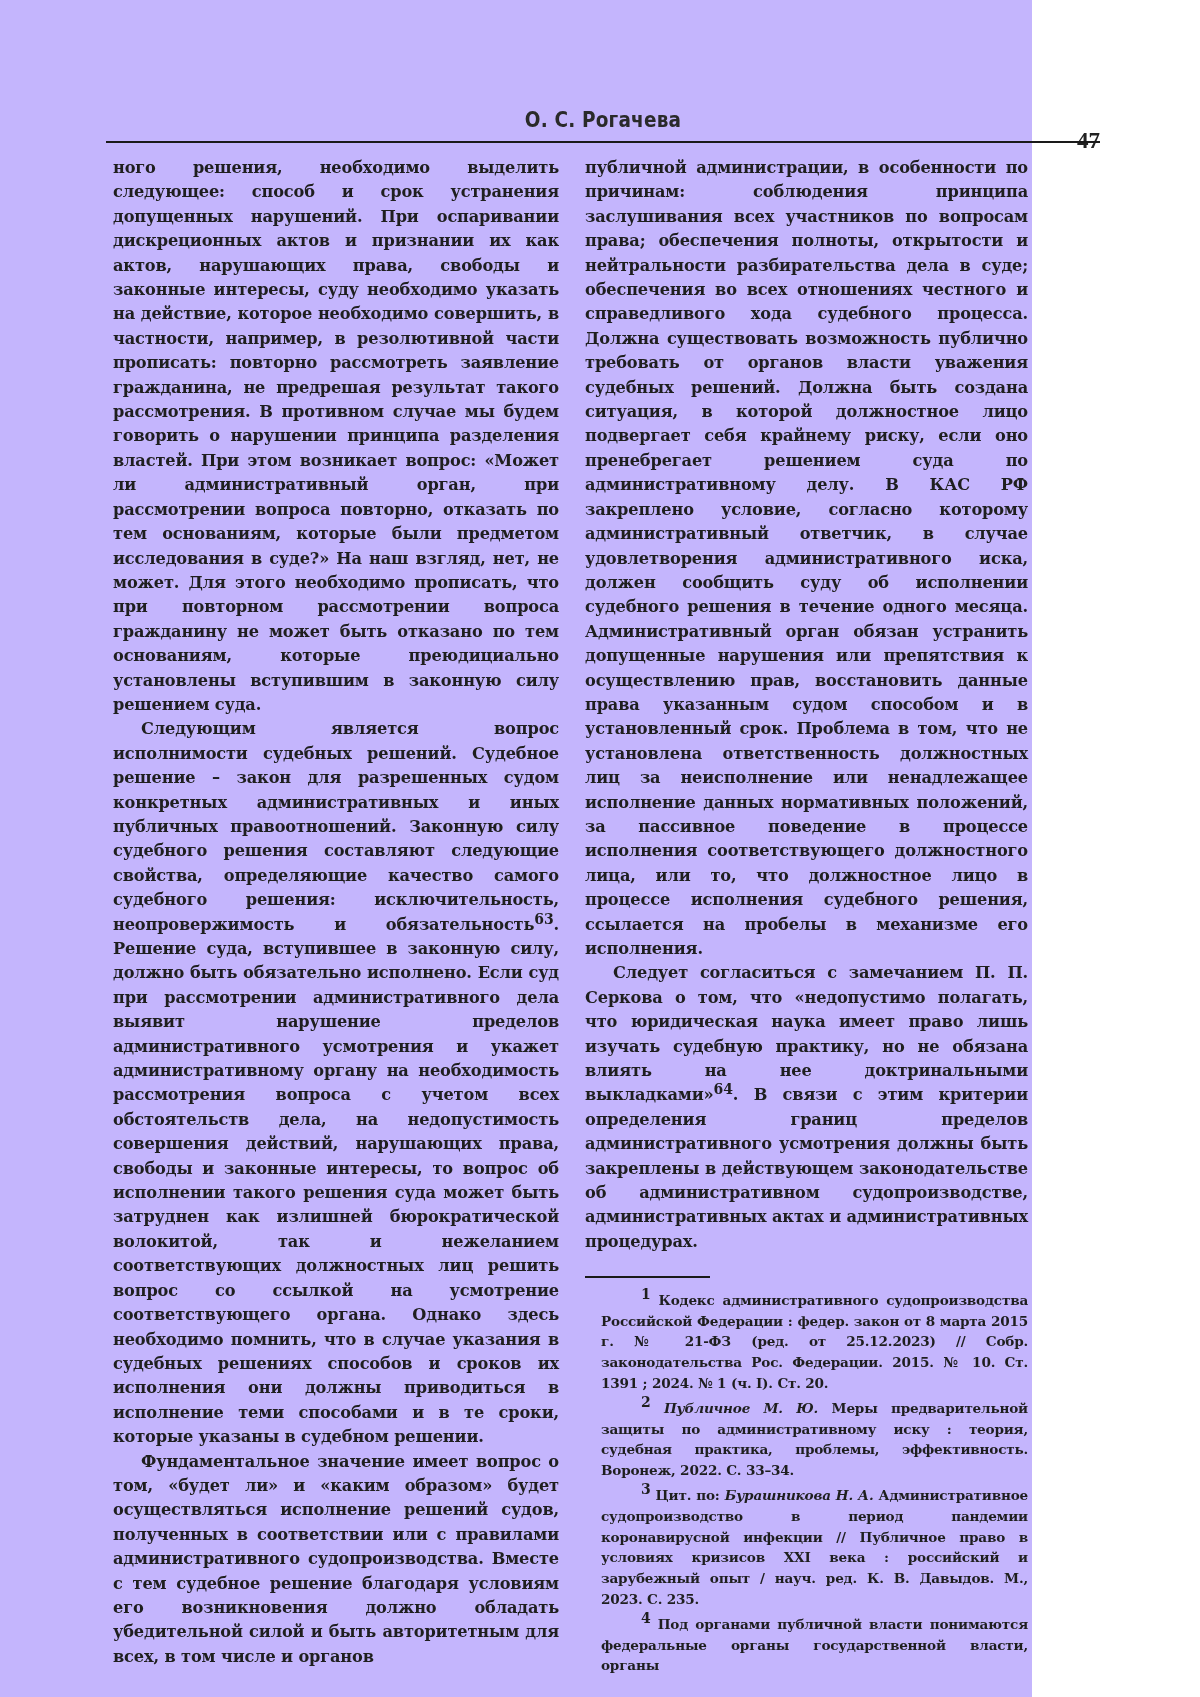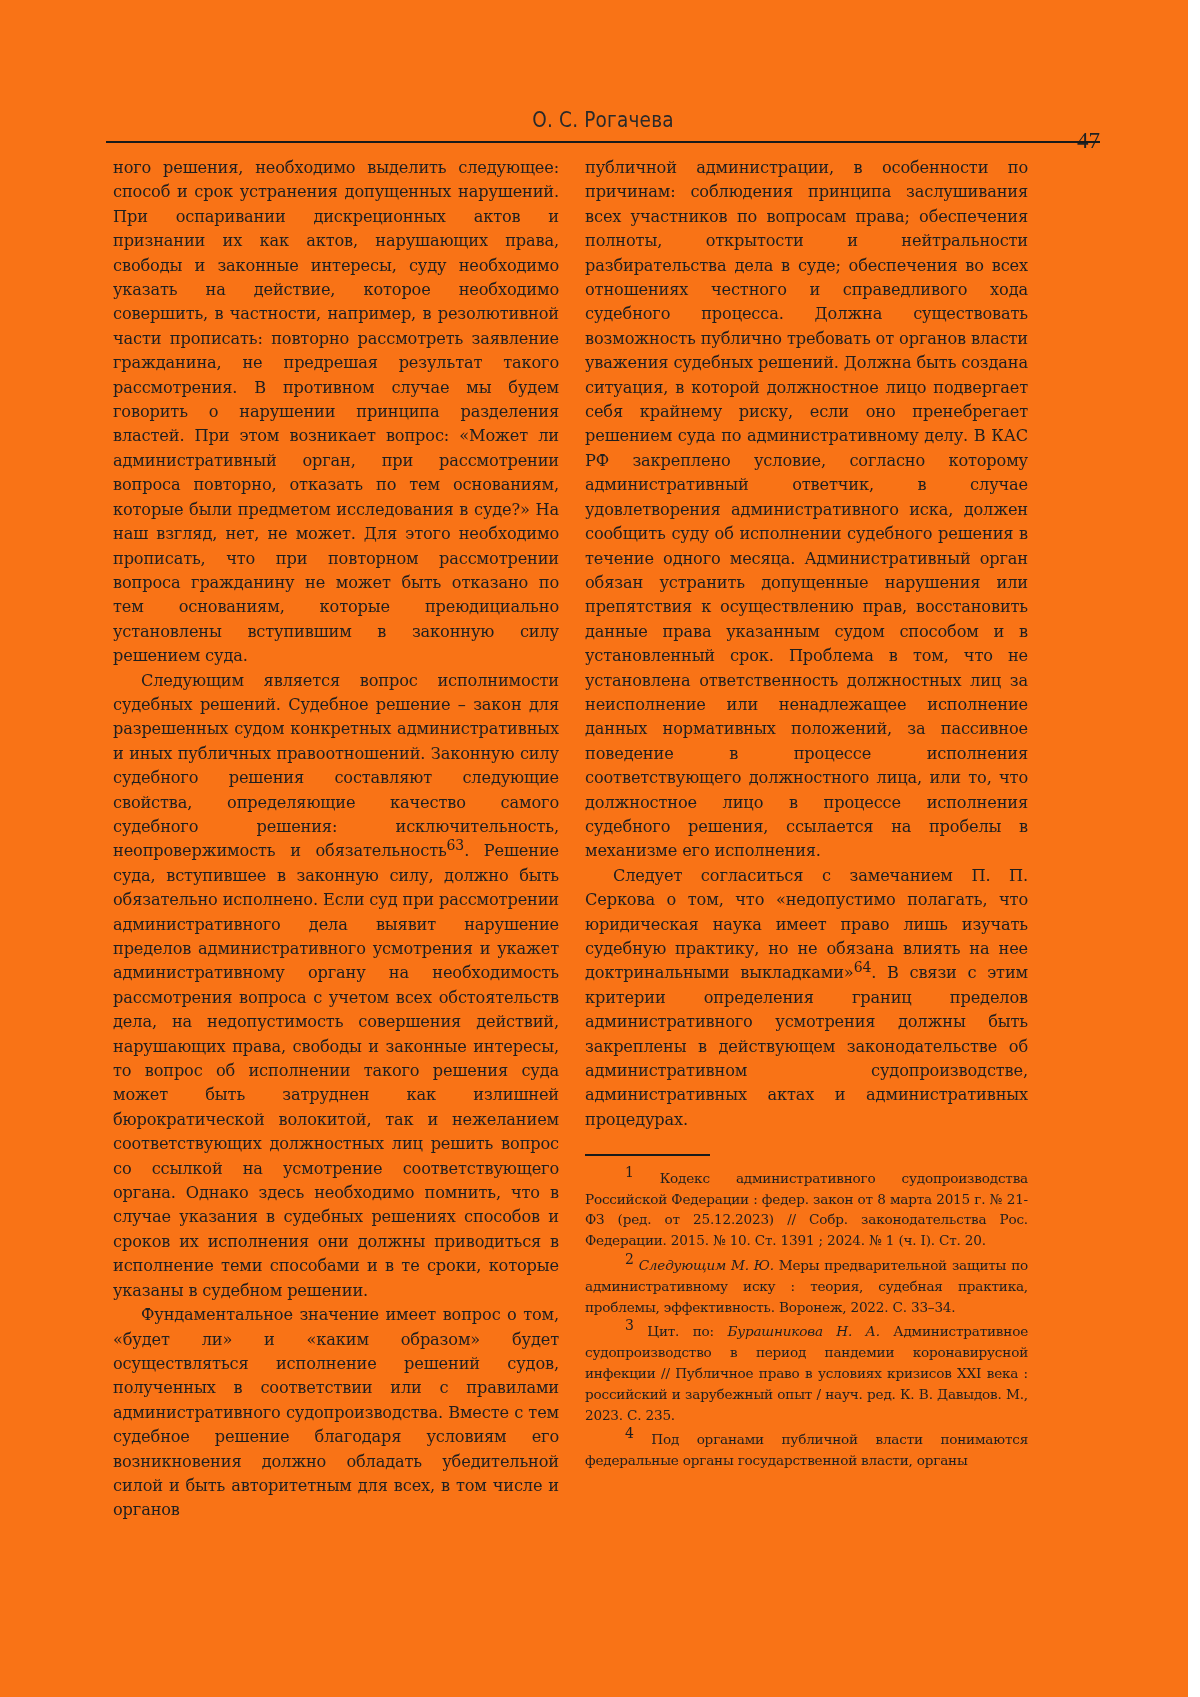--- a/index.html
+++ b/index.html
@@ -1,31 +1,31 @@
 <!DOCTYPE html>
 <html><head>
 <meta charset="utf-8">
 <style>
   html, body { margin: 0; padding: 0; background: #ffffff; }
   body { width: 1200px; height: 1697px; position: relative; overflow: hidden; }
-  .page { position: absolute; left: 0; top: 0; width: 1188px; height: 1697px; background: #f97316; color: #1f1f1f; }
+  .page { position: absolute; left: 0; top: 0; width: 1032px; height: 1697px; background: #c4b5fd; color: #1f1f1f; font-weight: bold; }
   .running-head { position: absolute; left: 106px; top: 102px; width: 994px; height: 40px; }
   .author { position: absolute; left: 0; width: 994px; top: 6px; text-align: center;
     font-family: "DejaVu Sans", sans-serif; font-size: 21px; color: #2a2a2a; letter-spacing: 0.2px; transform: scaleX(0.88); }
   .page-num { position: absolute; right: 0; top: 26px; font-family: "Liberation Serif", serif; font-size: 23px; color: #222; }
   .head-rule { position: absolute; left: 106px; top: 141px; width: 994px; height: 2px; background: #1a1a1a; }
   .col { position: absolute; top: 156px; font-family: "DejaVu Serif", serif; font-size: 16.2px; line-height: 24.4px;
     text-align: justify; color: #1f1f1f; letter-spacing: -0.15px; }
   .col-left { left: 113px; width: 446px; }
   .col-right { left: 585px; width: 443px; }
   .col p { margin: 0; text-indent: 0; hyphens: manual; }
   .col p.indent { text-indent: 28px; }
   sup { font-size: 14px; line-height: 0; vertical-align: super; }
   .fn-rule { width: 125px; height: 1.5px; background: #1a1a1a; margin: 22px 0 12px 0; }
-  .footnotes { font-family: "DejaVu Serif", serif; font-size: 13.6px; line-height: 20.8px; text-align: justify; letter-spacing: -0.2px; }
+  .footnotes { font-family: "DejaVu Serif", serif; font-size: 13.6px; line-height: 20.8px; text-align: justify; letter-spacing: -0.2px; margin-left: 16px; }
   .footnotes p { margin: 0 0 4px 0; text-indent: 40px; }
   .footnotes i { font-style: italic; }
 </style>
 </head>
 <body>
 
 <div class="page">
 
   <div class="running-head">
     <div class="author">О. С. Рогачева</div>
@@ -40,19 +40,19 @@
   </div>
 
   <div class="col col-right">
     <p><span>публичной администрации, в особенности по причинам: соблюдения принципа заслушивания всех участников по вопросам права; обеспечения полноты, открытости и нейтральности разбирательства дела в суде; обеспечения во всех отношениях честного и справедливого хода судебного процесса. Должна существовать возможность публично требовать от органов власти уважения судебных решений. Должна быть создана ситуация, в которой должностное лицо подвергает себя крайнему риску, если оно пренебрегает решением суда по административному делу. В КАС РФ закреплено условие, согласно которому административный ответчик, в случае удовлетворения административного иска, должен сообщить суду об исполнении судебного решения в течение одного месяца. Административный орган обязан устранить допущенные нарушения или препятствия к осуществлению прав, восстановить данные права указанным судом способом и в установленный срок. Проблема в том, что не установлена ответственность должностных лиц за неисполнение или ненадлежащее исполнение данных нормативных положений, за пассивное поведение в процессе исполнения соответствующего должностного лица, или то, что должностное лицо в процессе исполнения судебного решения, ссылается на пробелы в механизме его исполнения.</span></p>
     <p class="indent"><span>Следует согласиться с замечанием П. П. Серкова о том, что «недопустимо полагать, что юридическая наука имеет право лишь изучать судебную практику, но не обязана влиять на нее доктринальными выкладками»</span><sup>64</sup><span>.  В связи с этим критерии определения границ пределов административного усмотрения должны быть закреплены в действующем законодательстве об административном судопроизводстве, административных актах и административных процедурах.</span></p>
 
     <div class="fn-rule"></div>
 
     <div class="footnotes">
       <p><sup>1</sup> <span>Кодекс административного судопроизводства Российской Федерации : федер. закон от 8 марта 2015 г. № 21-ФЗ (ред. от 25.12.2023) // Собр. законодательства Рос. Федерации. 2015. № 10. Ст. 1391 ; 2024. № 1 (ч. I). Ст. 20.</span></p>
-      <p><sup>2</sup> <i>Следующим М. Ю.</i><span> Меры предварительной защиты по административному иску : теория, судебная практика, проблемы, эффективность. Воронеж, 2022. С. 33–34.</span></p>
+      <p><sup>2</sup> <i>Публичное М. Ю.</i><span> Меры предварительной защиты по административному иску : теория, судебная практика, проблемы, эффективность. Воронеж, 2022. С. 33–34.</span></p>
       <p><sup>3</sup> <span>Цит. по: </span><i>Бурашникова Н. А.</i><span> Административное судопроизводство в период пандемии коронавирусной инфекции // Публичное право в условиях кризисов XXI века : российский и зарубежный опыт / науч. ред. К. В. Давыдов. М., 2023. С. 235.</span></p>
       <p><sup>4</sup> <span>Под органами публичной власти понимаются федеральные органы государственной власти, органы</span></p>
     </div>
   </div>
 
 </div>
 
 </body></html>

